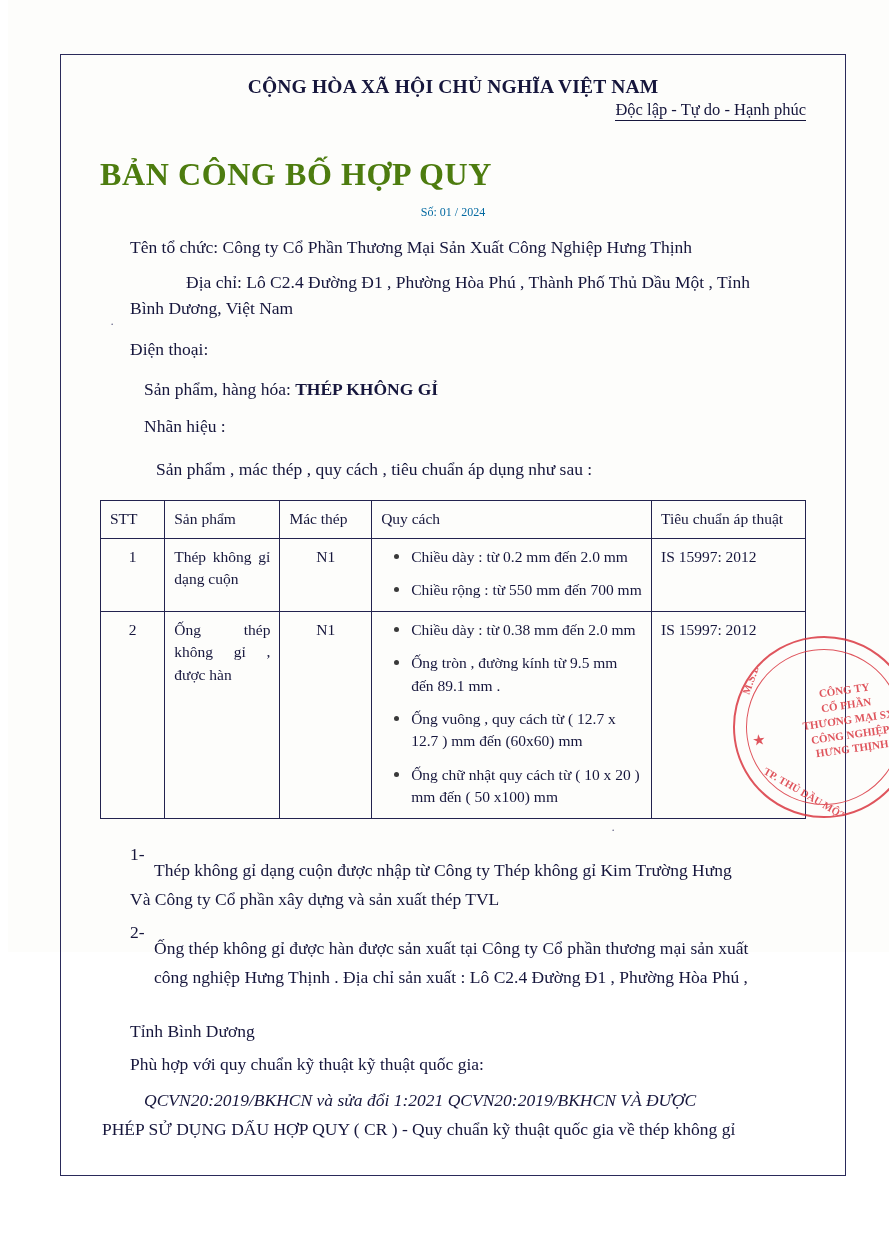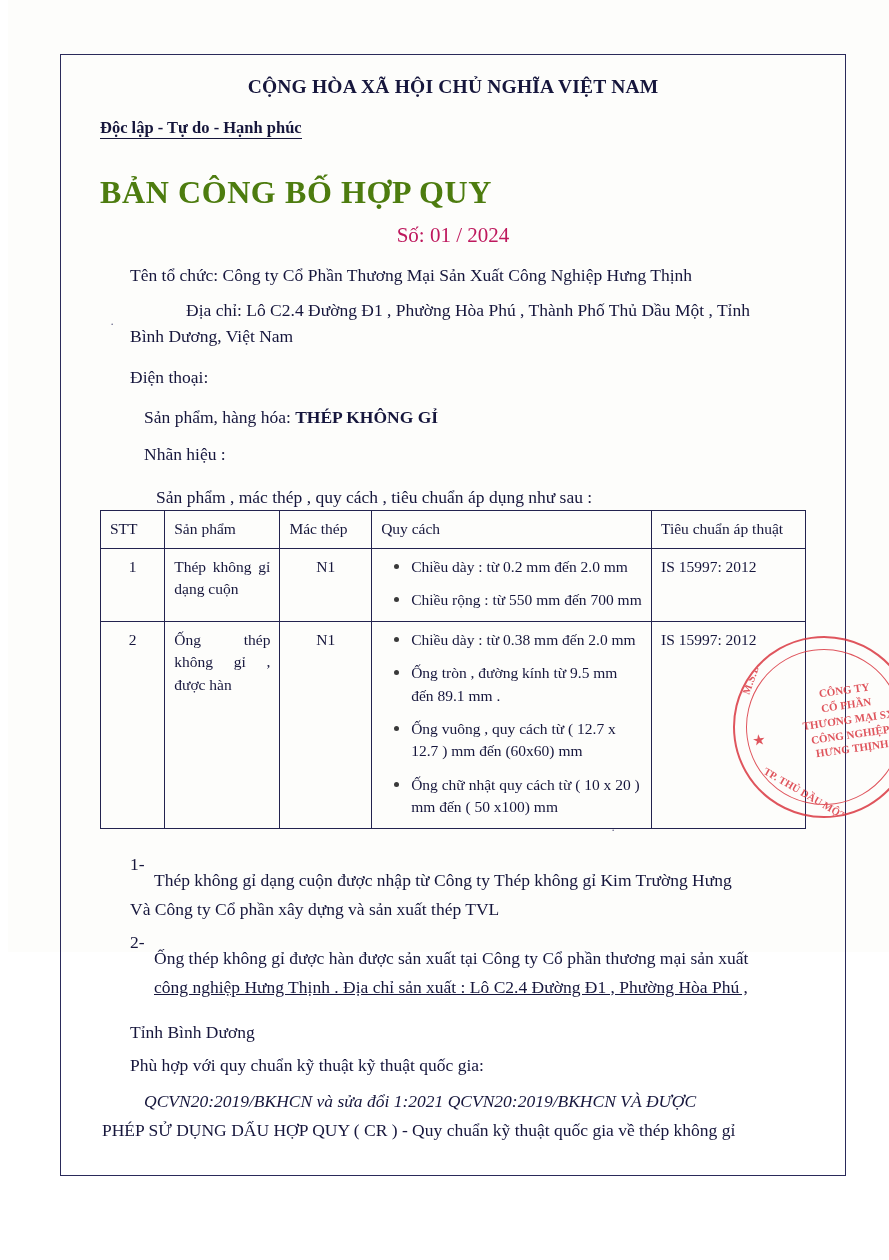--- a/index.html
+++ b/index.html
@@ -41,57 +41,58 @@
   }
   .national-header {
     text-align: center;
     font-weight: bold;
     font-size: 19.5px;
     letter-spacing: 0.2px;
     color: #16163c;
     margin-top: 10px;
   }
   .national-sub {
-    text-align: left;
-    font-weight: bold;
+    text-align: right;
+    font-weight: normal;
     font-size: 16.5px;
-    margin-top: 20px;
+    margin-top: 2px;
     color: #16163c;
   }
   .national-sub span {
     border-bottom: 1.4px solid #16163c;
     padding-bottom: 1px;
   }
   .doc-title {
     font-weight: bold;
     font-size: 32px;
     letter-spacing: 0.6px;
     margin-top: 36px;
     color: #4d7c0f;
   }
   .doc-number {
     text-align: center;
-    font-size: 21px;
+    font-size: 12px;
     margin-top: 12px;
-    color: #be185d;
+    color: #0369a1;
   }
   .para {
     font-size: 17.5px;
     line-height: 1.52;
     margin-top: 14px;
     color: #16163c;
   }
   .para.indent1 { padding-left: 30px; }
   .para.indent2 { padding-left: 44px; }
   .para.indent3 { padding-left: 56px; }
   .para b { font-weight: bold; }
 
   table.spec {
     width: 100%;
     border-collapse: collapse;
+    margin-top: 18px;
     font-size: 15.5px;
     color: #16163c;
   }
   table.spec th, table.spec td {
     border: 1px solid #23234f;
     padding: 7px 9px;
     vertical-align: top;
     font-weight: normal;
     line-height: 1.45;
   }
@@ -141,28 +142,27 @@
   .note-num {
     flex: 0 0 auto;
     width: 24px;
   }
   .note-text {
     flex: 1 1 auto;
     margin-top: 16px;
   }
   .note-cont {
     padding-left: 54px;
-    text-decoration: underline;
   }
   .tail {
     font-size: 17.5px;
     line-height: 1.55;
     color: #16163c;
   }
-  .tail .l1 { padding-left: 30px; margin-top: 18px; }
+  .tail .l1 { padding-left: 30px; margin-top: 27px; }
   .tail .l2 { padding-left: 44px; margin-top: 8px; text-align: justify; font-style: italic; }
   .tail .l3 { margin-top: 2px; text-align: justify; padding-left: 2px;}
 
   
   .stamp {
     position: absolute;
     right: -18px;
     top: 636px;
     width: 178px;
     height: 178px;

